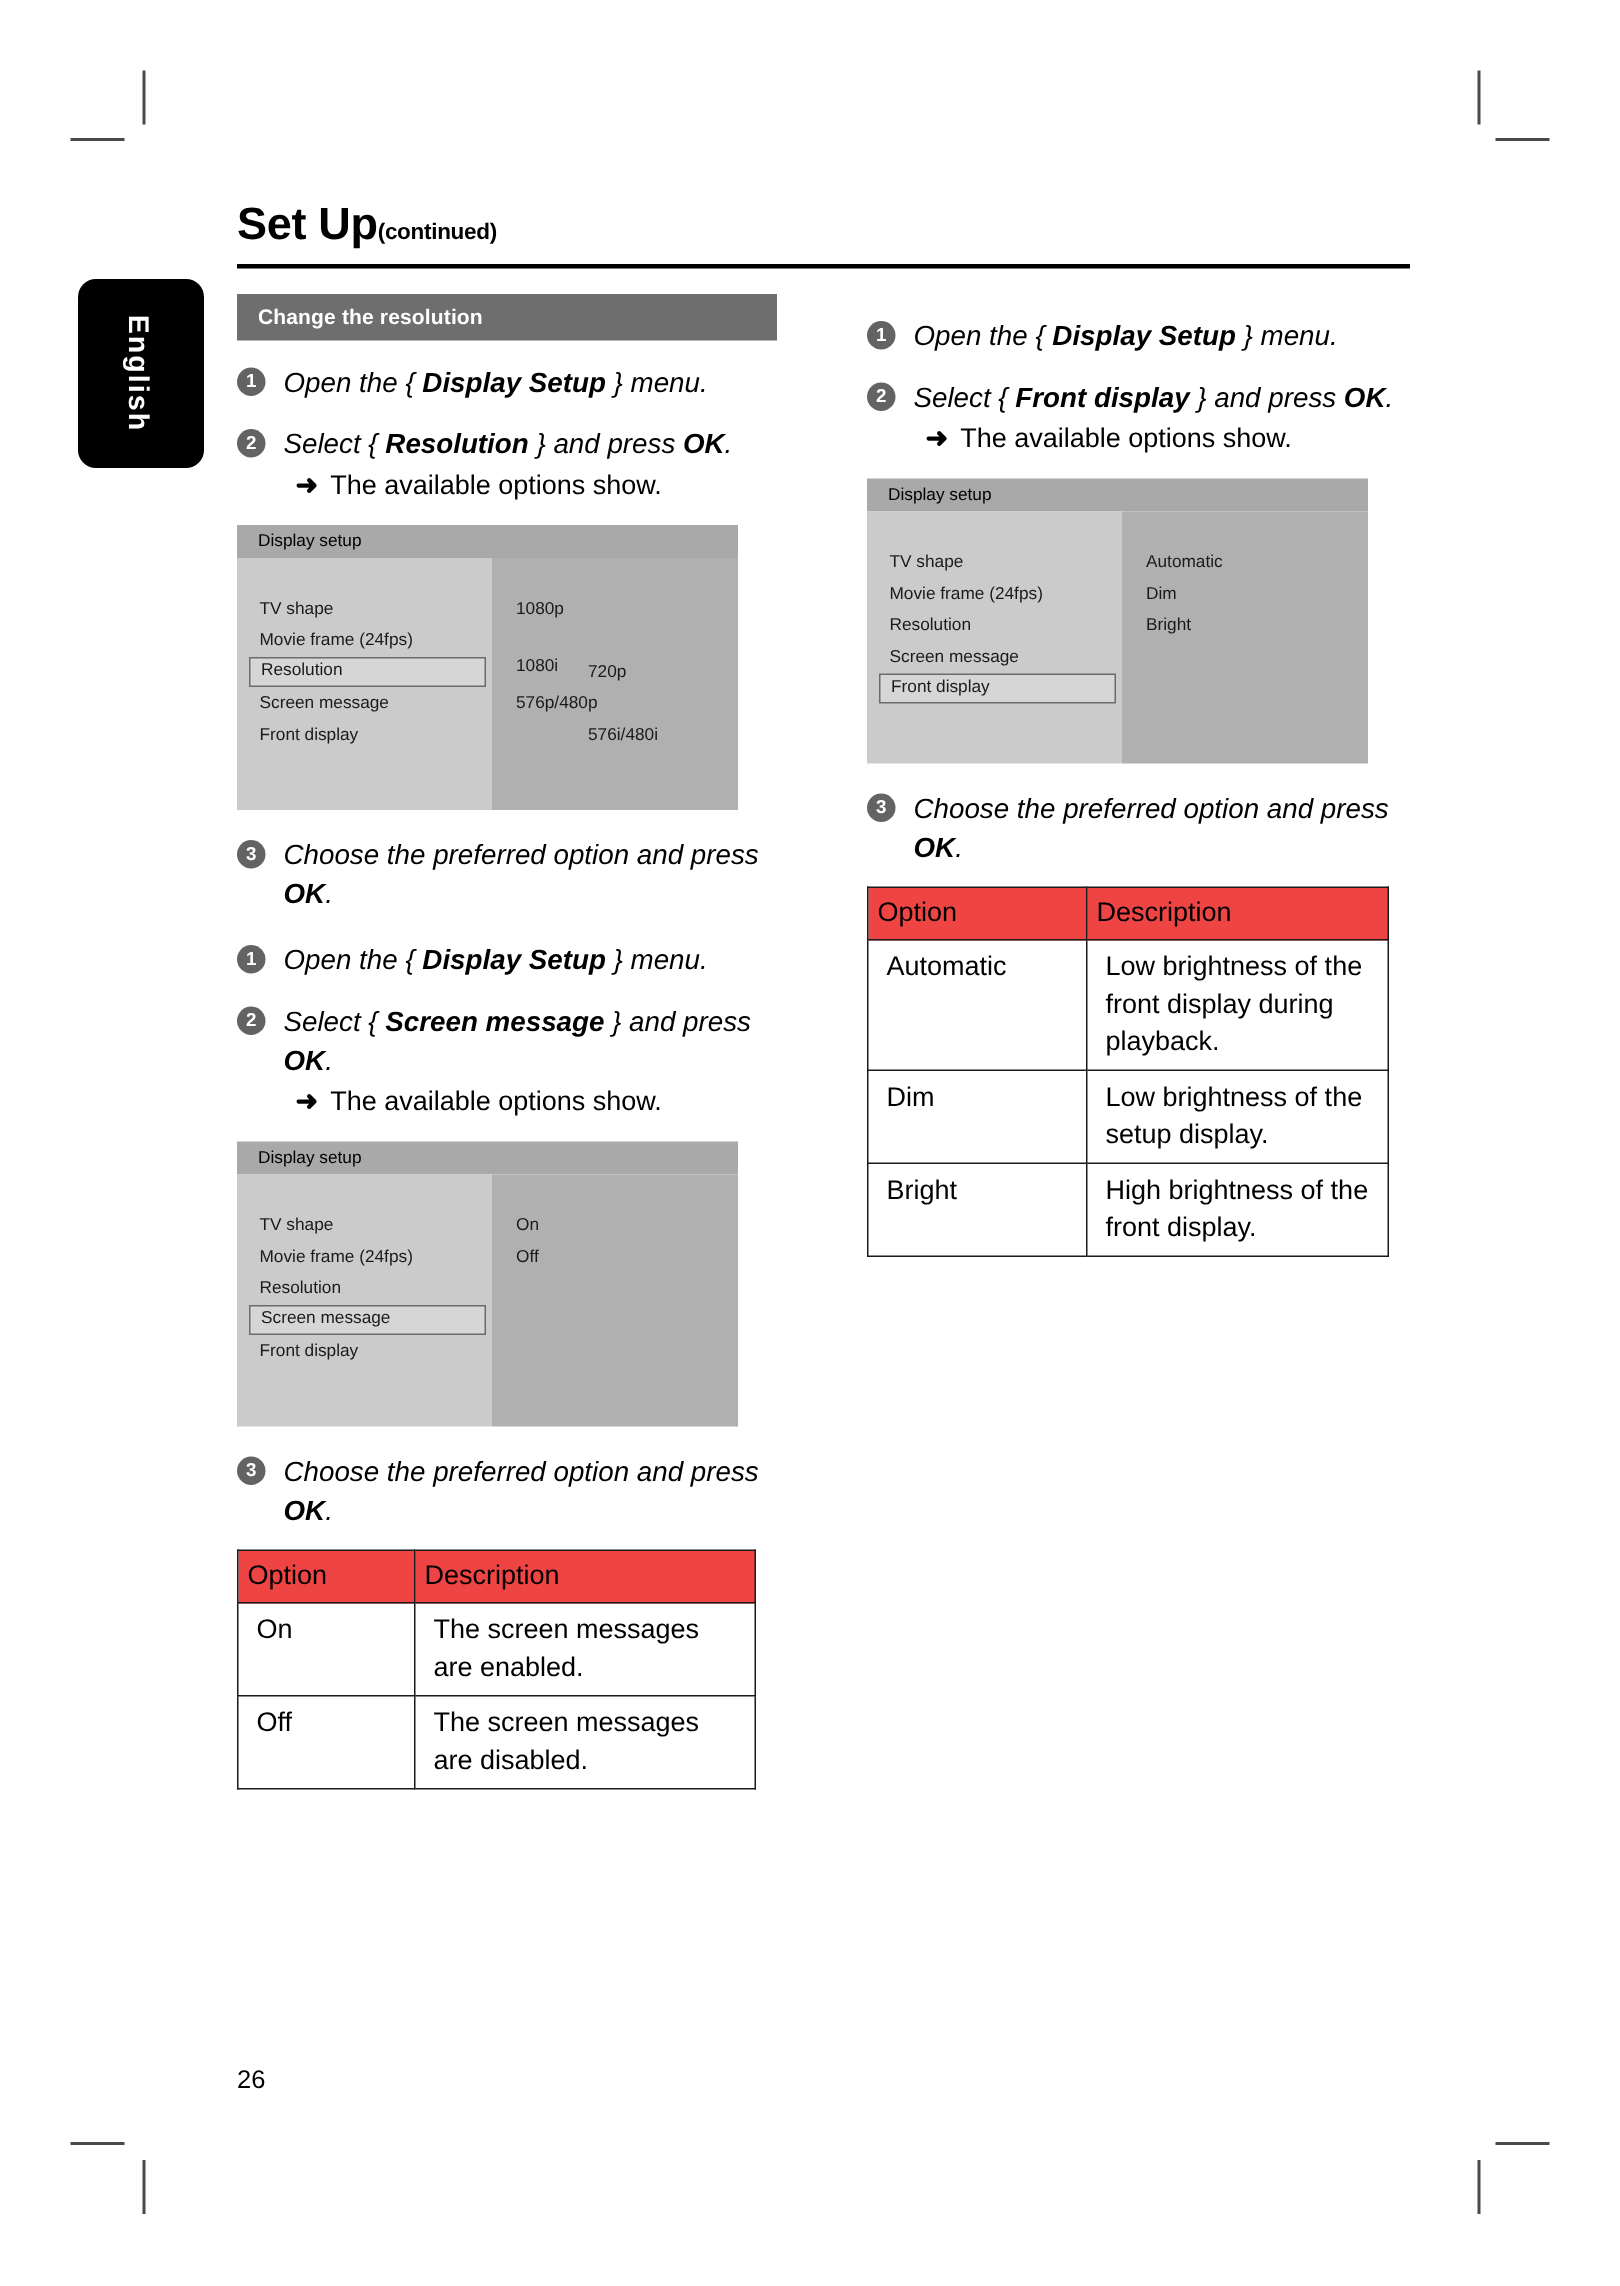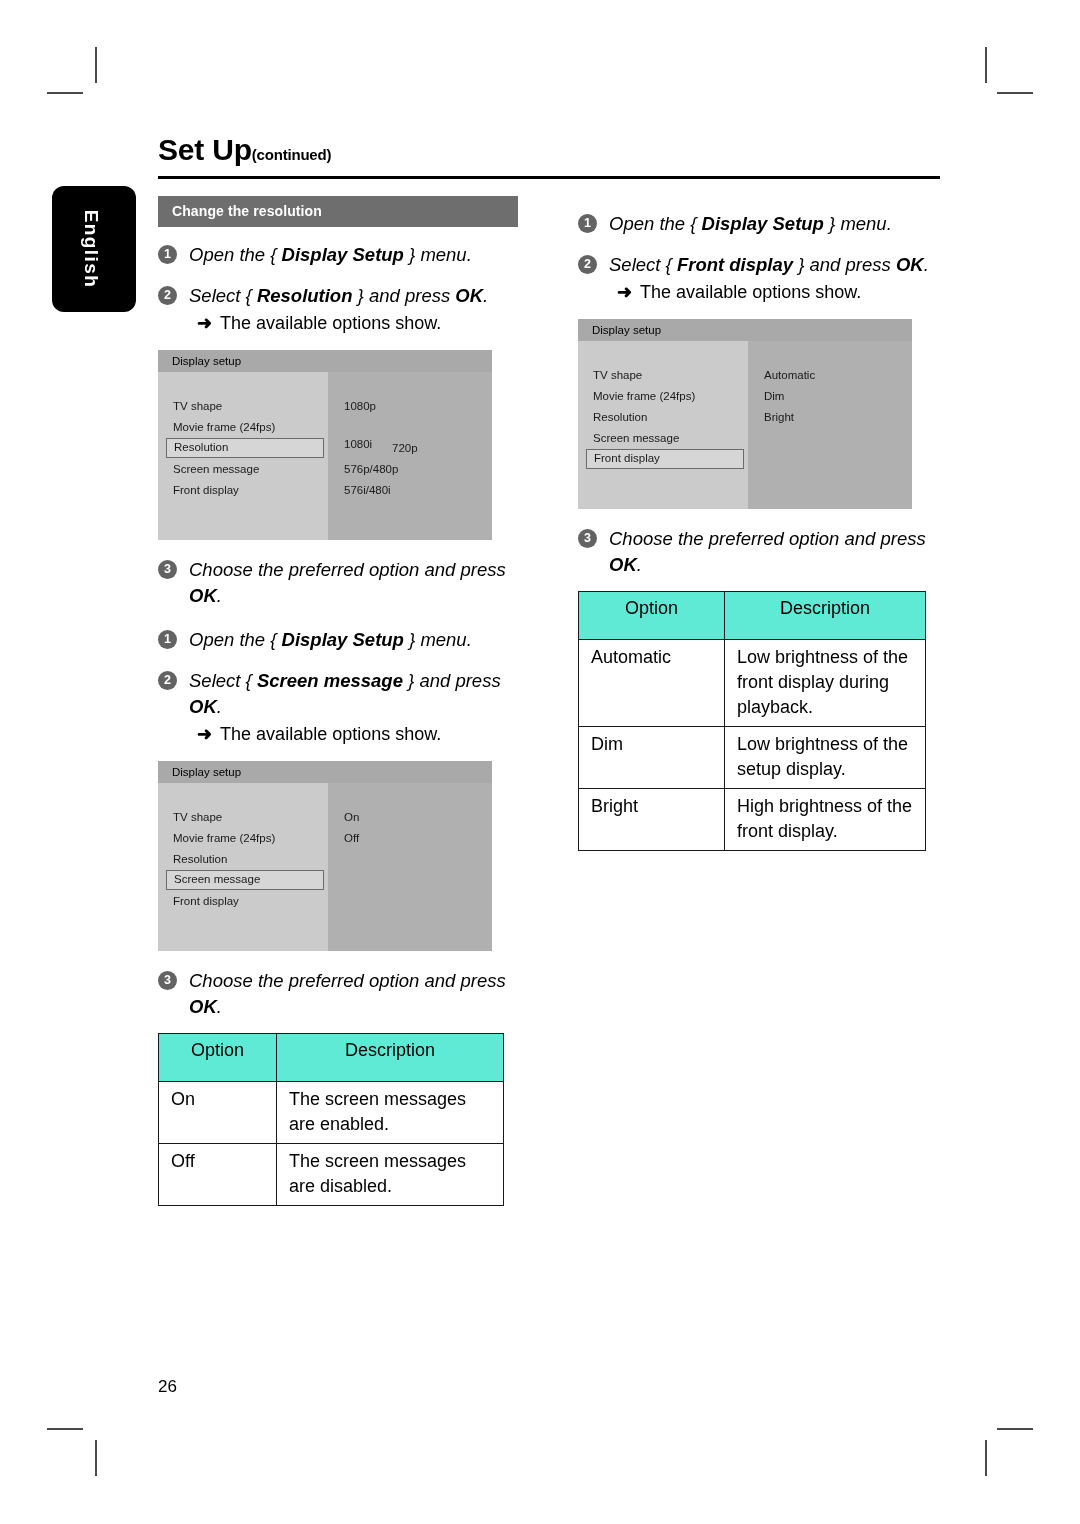--- a/index.html
+++ b/index.html
@@ -99,21 +99,21 @@
     border-collapse:collapse; margin-top:13px;
     border:1.6px solid #1a1a1a; table-layout:fixed;
   }
   table.opt th, table.opt td {
     border:1.6px solid #1a1a1a;
     font-weight:normal; text-align:left;
     font-size:18px; line-height:25px;
     padding:5px 10px 6px 12px;
     vertical-align:top;
   }
-  table.opt th { background:#5eead4; text-align:center; padding:4px 6px 18px; }
+  table.opt th { background:#ef4444; text-align:left; padding:4px 6px 5px; }
 
   .tbl-narrow { width:346px; }
   .tbl-narrow col.c1 { width:118px; }
   .tbl-wide  { width:348px; }
   .tbl-wide col.c1 { width:146px; }
 
   
   .pageno {
     position:absolute; left:158px; top:1377px;
     font-size:17px; font-weight:normal;
@@ -163,21 +163,21 @@
         <div class="row" style="top:24px;">TV shape</div>
         <div class="row" style="top:45px;">Movie frame (24fps)</div>
         <div class="row sel" style="top:66px;">Resolution</div>
         <div class="row" style="top:87px;">Screen message</div>
         <div class="row" style="top:108px;">Front display</div>
 
         <div class="val" style="top:24px;">1080p</div>
         <div class="val" style="top:62px;">1080i</div>
         <div class="val" style="top:66px;margin-left:48px;">720p</div>
         <div class="val" style="top:87px;">576p/480p</div>
-        <div class="val" style="top:108px;">576i/480i</div>
+        <div class="val" style="top:108px;margin-left:48px;">576i/480i</div>
       </div>
     </div>
 
     <div class="step" style="margin-top:17px;">
       <span class="num">3</span>
       <span class="txt"><span>Choose the preferred option and press </span><b>OK</b><span>.</span></span>
     </div>
 
 
     <div class="step" style="margin-top:18px;">

